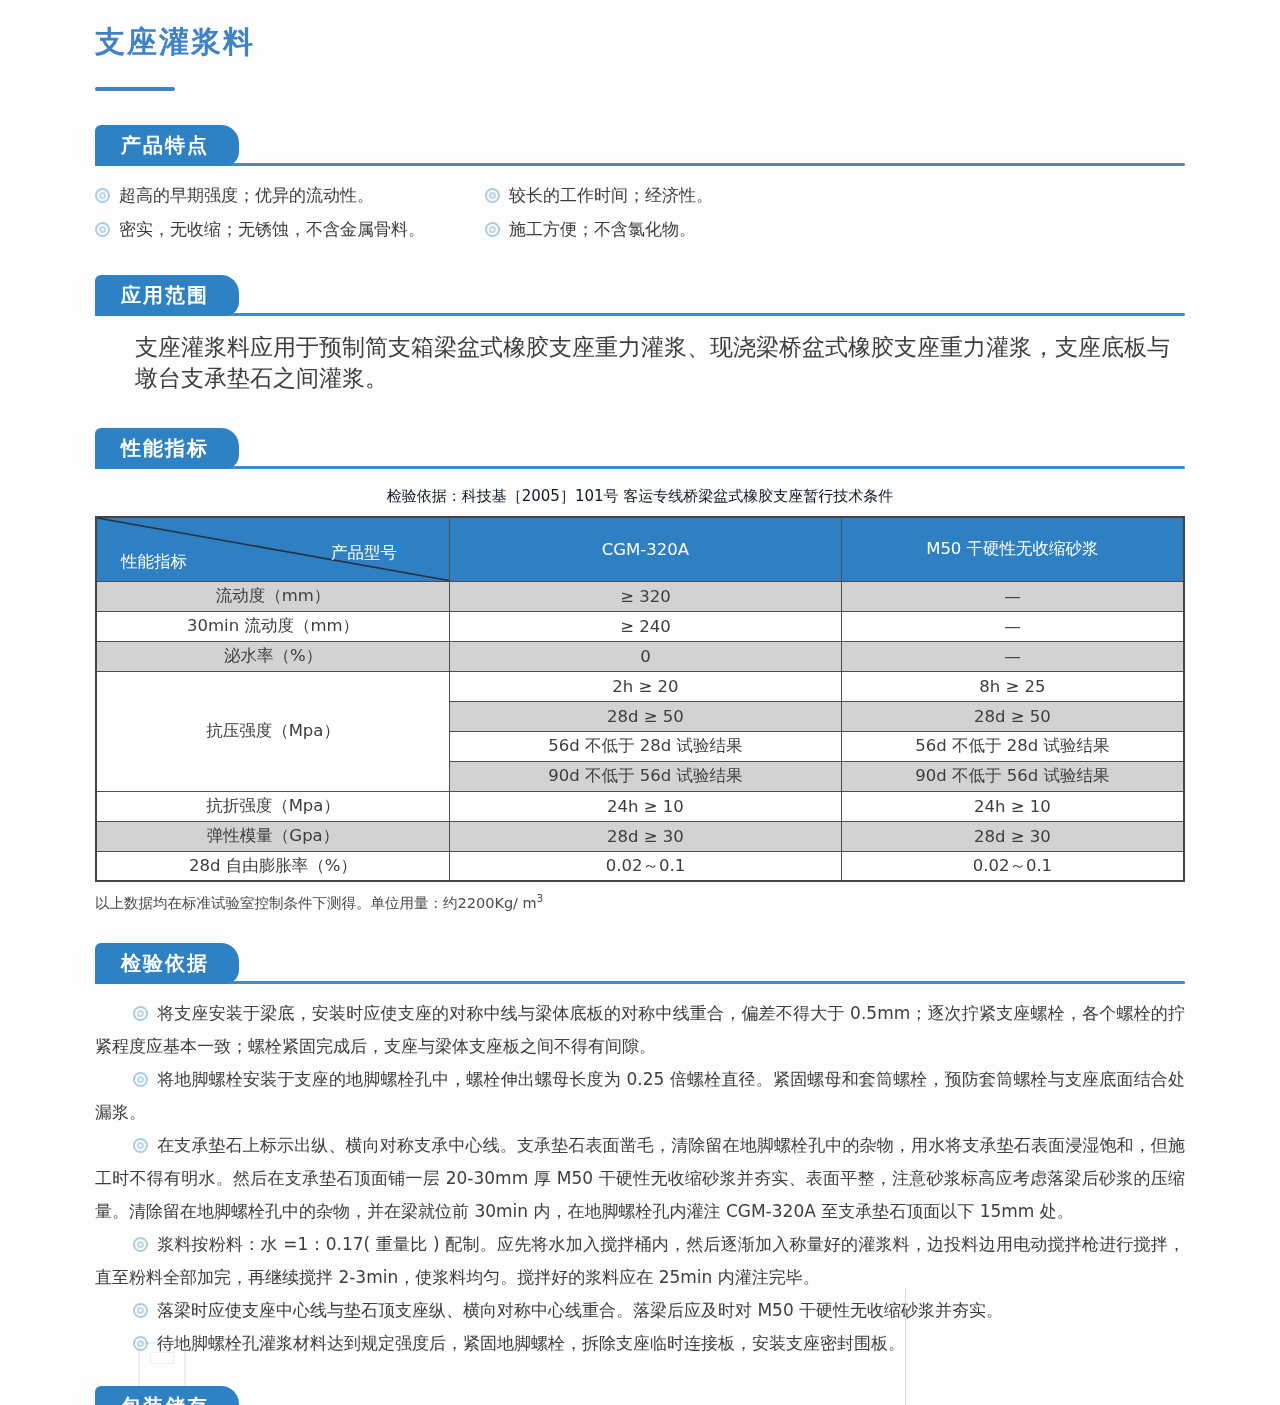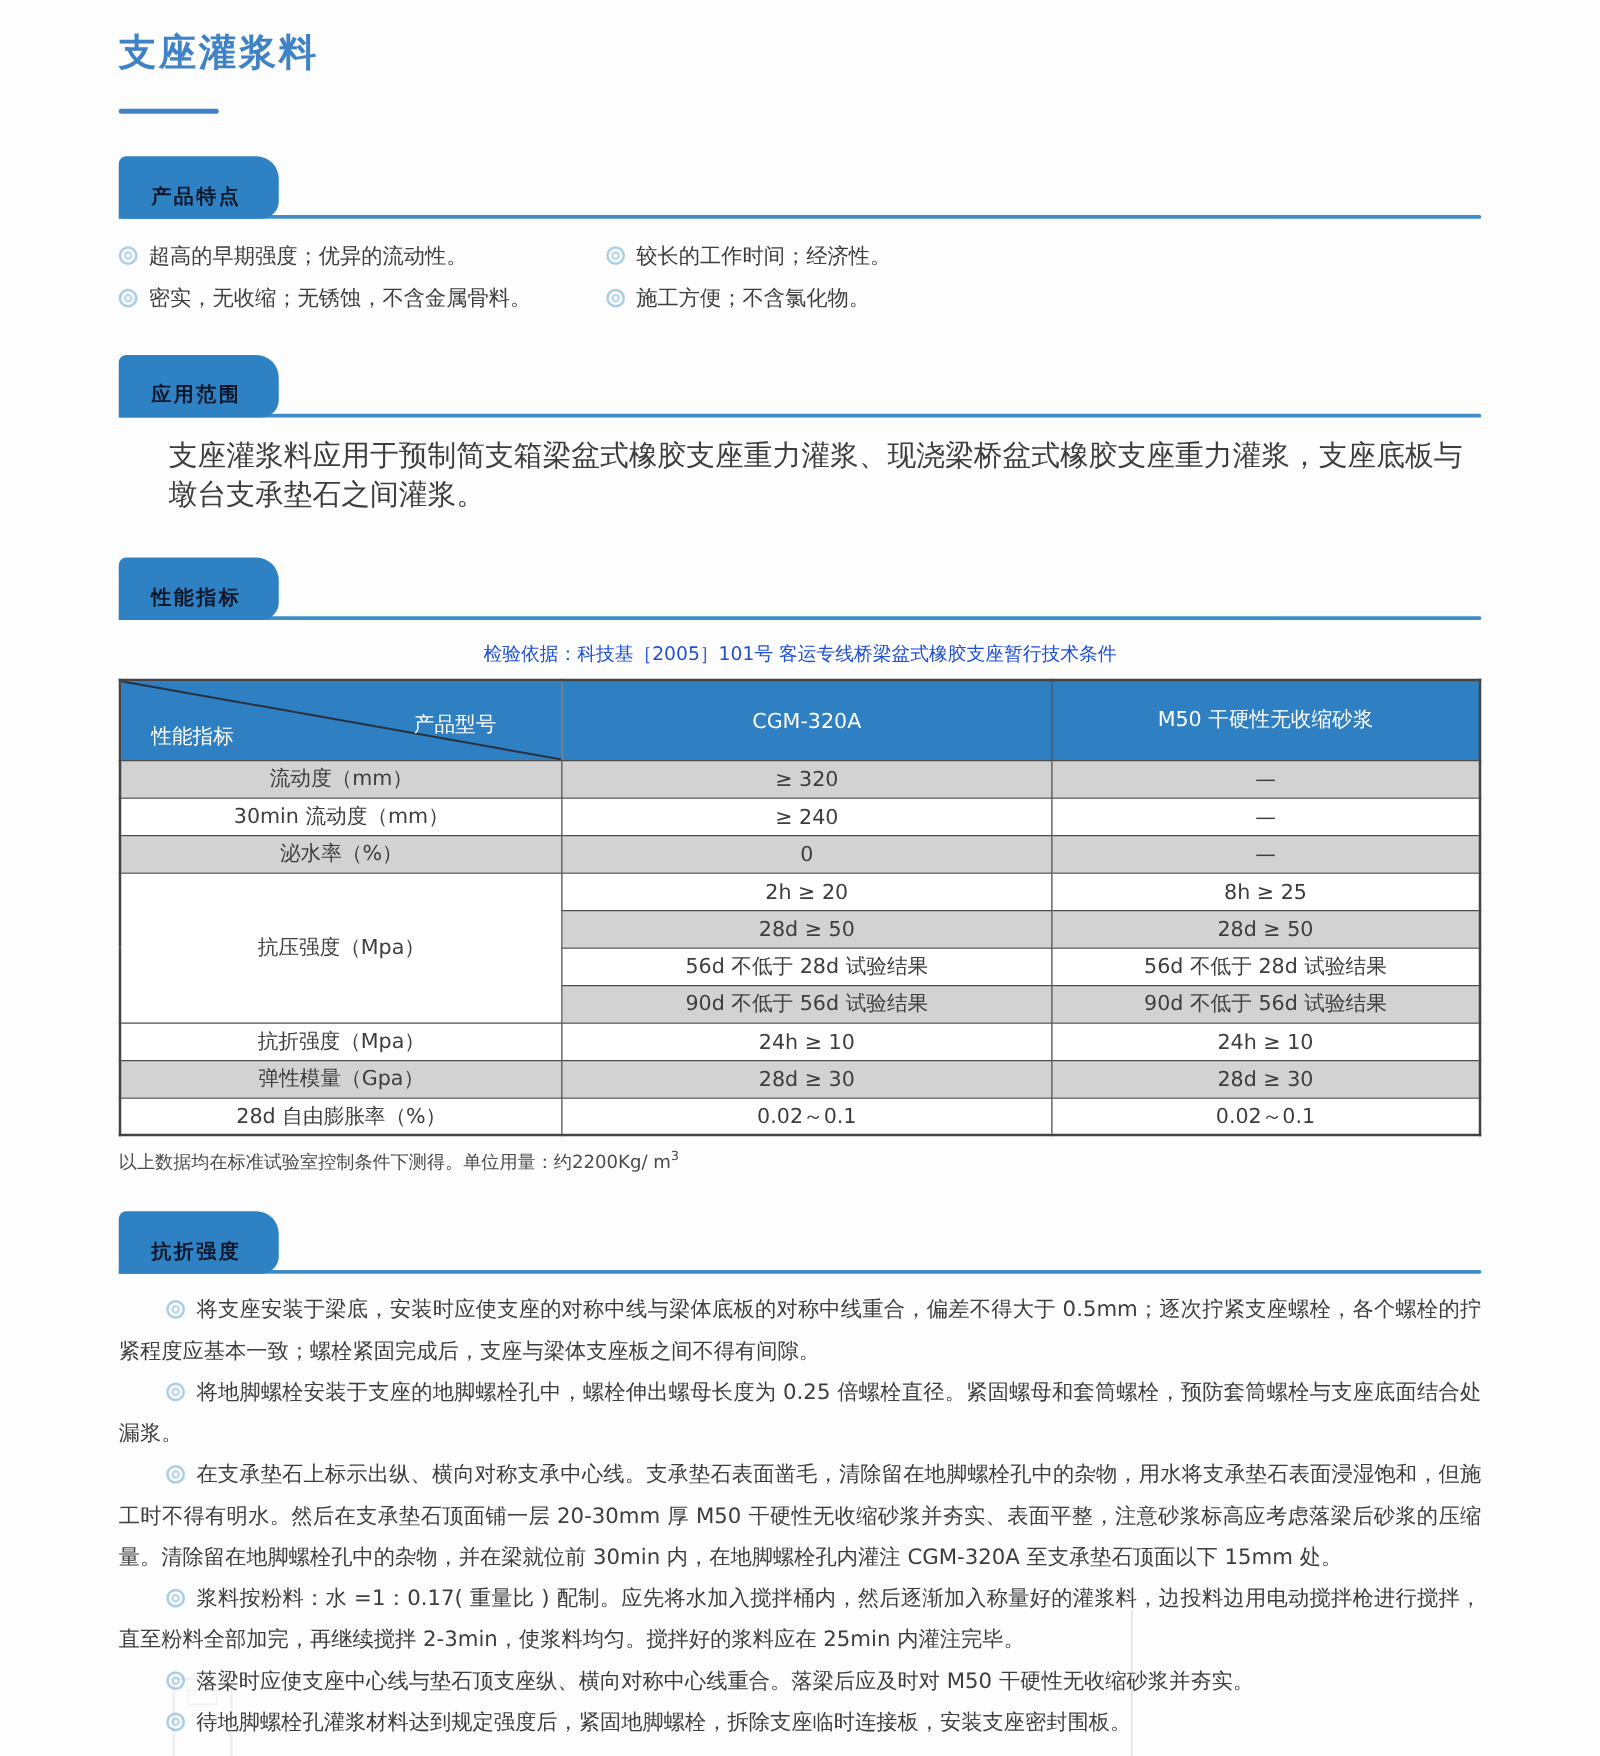--- a/index.html
+++ b/index.html
@@ -7,43 +7,43 @@
               font-family:"DejaVu Sans","Liberation Sans",sans-serif; color:#3d3d3d; }
   .page { position:relative; width:1280px; height:1405px; padding:22px 95px 0 95px; }
 
   
   .doc-title { font-size:30px; font-weight:bold; color:#3f82c6; letter-spacing:2px; }
   .title-underline { width:80px; height:4px; background:#3f82c6; margin-top:24px; border-radius:2px; }
 
   
   .section-head { position:relative; margin-top:34px; }
   .section-tab {
-    display:inline-block; background:#2e82c4; color:#0f172a; font-weight:bold;
-    font-size:16px; letter-spacing:2px; padding:22px 30px 7px 26px;
+    display:inline-block; background:#2e82c4; color:#ffffff; font-weight:bold;
+    font-size:20px; letter-spacing:2px; padding:7px 30px 7px 26px;
     border-radius:6px 18px 14px 0; position:relative; z-index:2;
   }
   .section-rule { height:3px; background:#3f8cc9; margin-top:-3px; width:100%; border-radius:2px; }
 
   
   .dot {
     display:inline-block; width:15px; height:15px; border:2px solid #a9cde4;
     border-radius:50%; position:relative; vertical-align:-2px; margin-right:9px;
   }
   .dot::after { content:""; position:absolute; inset:2px; border:2px solid #bcd8ea; border-radius:50%; }
 
   .feature-grid { display:flex; margin-top:18px; }
   .feature-col { display:flex; flex-direction:column; row-gap:11px; }
   .feature-col.left  { width:390px; }
   .feature-item { font-size:17px; }
 
   .app-paragraphs { margin-top:16px; padding-left:40px; }
   .app-paragraphs p { font-size:23px; line-height:31px; }
 
   
-  .basis { margin-top:18px; text-align:center; font-size:15px; color:#1d4ed8; }
+  .basis { margin-top:18px; text-align:center; font-size:15px; color:#0f172a; }
 
   table.spec { width:100%; border-collapse:collapse; margin-top:10px;
                border:2px solid #444; table-layout:fixed; }
   table.spec col.c0 { width:32.5%; } table.spec col.c1 { width:36%; } table.spec col.c2 { width:31.5%; }
   table.spec th, table.spec td {
     border:1px solid #4d4d4d; text-align:center; font-size:16.5px; font-weight:normal;
     height:30px; padding:1px 4px;
   }
   tr.hdr th { background:#2f80c2; color:#fff; height:64px; }
   td.diag, th.diag { position:relative; padding:0; }
@@ -172,21 +172,21 @@
       <td>0.02～0.1</td>
     </tr>
   </tbody>
     </table>
 
   <div class="table-note">
     <span>以上数据均在标准试验室控制条件下测得。单位用量：约2200Kg/ m</span><sup>3</sup>
   </div>
 
   <div class="section-head" style="margin-top:30px;">
-    <span class="section-tab">抗折强度</span>
+    <span class="section-tab">检验依据</span>
     <div class="section-rule"></div>
   </div>
   <div class="proc-list">
     <p><span class="dot"></span><span>将支座安装于梁底，安装时应使支座的对称中线与梁体底板的对称中线重合，偏差不得大于 0.5mm；逐次拧紧支座螺栓，各个螺栓的拧紧程度应基本一致；螺栓紧固完成后，支座与梁体支座板之间不得有间隙。</span></p>
     <p><span class="dot"></span><span>将地脚螺栓安装于支座的地脚螺栓孔中，螺栓伸出螺母长度为 0.25 倍螺栓直径。紧固螺母和套筒螺栓，预防套筒螺栓与支座底面结合处漏浆。</span></p>
     <p><span class="dot"></span><span>在支承垫石上标示出纵、横向对称支承中心线。支承垫石表面凿毛，清除留在地脚螺栓孔中的杂物，用水将支承垫石表面浸湿饱和，但施工时不得有明水。然后在支承垫石顶面铺一层 20-30mm 厚 M50 干硬性无收缩砂浆并夯实、表面平整，注意砂浆标高应考虑落梁后砂浆的压缩量。清除留在地脚螺栓孔中的杂物，并在梁就位前 30min 内，在地脚螺栓孔内灌注 CGM-320A 至支承垫石顶面以下 15mm 处。</span></p>
     <p><span class="dot"></span><span>浆料按粉料：水 =1：0.17( 重量比 ) 配制。应先将水加入搅拌桶内，然后逐渐加入称量好的灌浆料，边投料边用电动搅拌枪进行搅拌，直至粉料全部加完，再继续搅拌 2-3min，使浆料均匀。搅拌好的浆料应在 25min 内灌注完毕。</span></p>
     <p><span class="dot"></span><span>落梁时应使支座中心线与垫石顶支座纵、横向对称中心线重合。落梁后应及时对 M50 干硬性无收缩砂浆并夯实。</span></p>
     <p><span class="dot"></span><span>待地脚螺栓孔灌浆材料达到规定强度后，紧固地脚螺栓，拆除支座临时连接板，安装支座密封围板。</span></p>
   </div>

